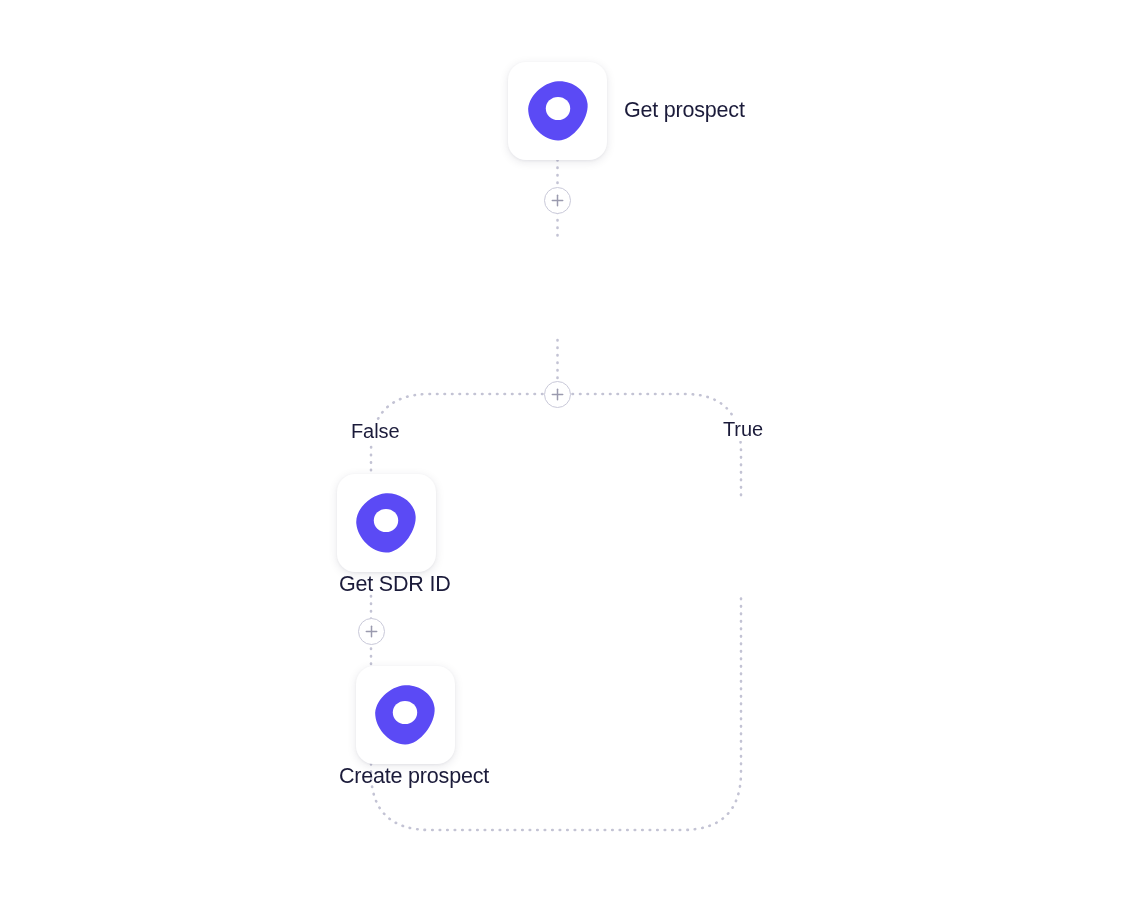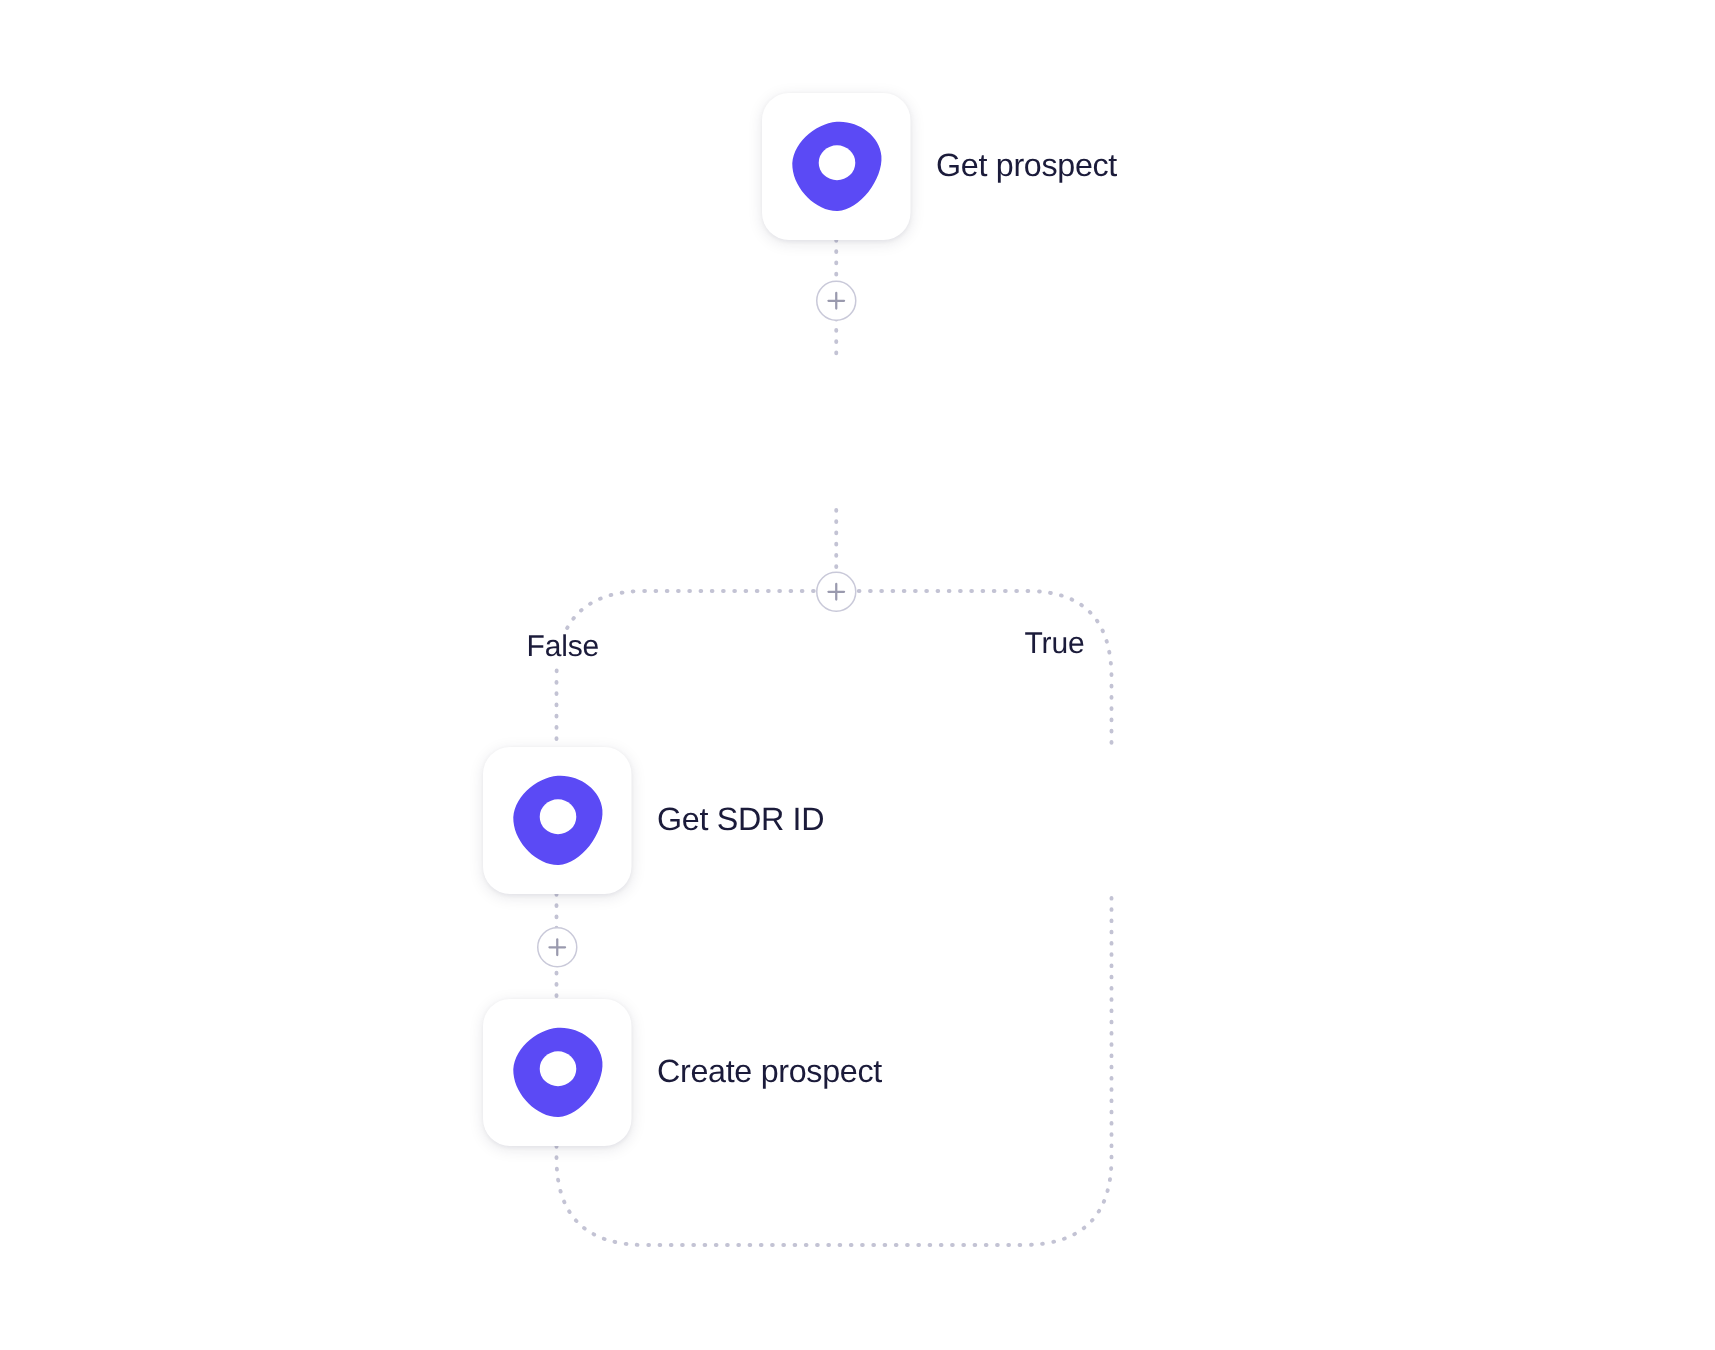--- a/index.html
+++ b/index.html
@@ -108,49 +108,49 @@
           <path d="M33.8 4.2 C47.6 3.2 62.5 13.0 63.6 27.0 C64.8 42.4 49.0 63.2 34.5 63.6
                    C20.5 64.0 5.6 49.5 4.3 34.6 C3.0 19.7 19.2 5.3 33.8 4.2 Z" fill="#5b4af5"></path>
           <ellipse cx="34" cy="31.5" rx="12.2" ry="11.6" fill="#ffffff"></ellipse>
         </svg>
       </span>
     </div>
     <span class="node-label">Get prospect</span>
   </div>
 
 
-  <div class="node" style="left:322px; top:498px;">
+  <div class="node" style="left:322px; top:474px;flex-direction:column;">
     <div class="node-card">
       <span>
         <svg class="blob-icon" width="68" height="68" viewBox="0 0 68 68" xmlns="http://www.w3.org/2000/svg">
           <path d="M33.8 4.2 C47.6 3.2 62.5 13.0 63.6 27.0 C64.8 42.4 49.0 63.2 34.5 63.6
                    C20.5 64.0 5.6 49.5 4.3 34.6 C3.0 19.7 19.2 5.3 33.8 4.2 Z" fill="#5b4af5"></path>
           <ellipse cx="34" cy="31.5" rx="12.2" ry="11.6" fill="#ffffff"></ellipse>
         </svg>
       </span>
     </div>
     <span class="node-label">Get SDR ID</span>
   </div>
 
-  <div class="node" style="left:322px; top:666px;">
+  <div class="node" style="left:322px; top:666px;flex-direction:column;">
     <div class="node-card">
       <span>
         <svg class="blob-icon" width="68" height="68" viewBox="0 0 68 68" xmlns="http://www.w3.org/2000/svg">
           <path d="M33.8 4.2 C47.6 3.2 62.5 13.0 63.6 27.0 C64.8 42.4 49.0 63.2 34.5 63.6
                    C20.5 64.0 5.6 49.5 4.3 34.6 C3.0 19.7 19.2 5.3 33.8 4.2 Z" fill="#5b4af5"></path>
           <ellipse cx="34" cy="31.5" rx="12.2" ry="11.6" fill="#ffffff"></ellipse>
         </svg>
       </span>
     </div>
     <span class="node-label">Create prospect</span>
   </div>
 
 
   <div class="branch-label" style="left:348px; top:420px;">False</div>
-  <div class="branch-label" style="left:680px; top:418px;">True</div>
+  <div class="branch-label" style="left:720px; top:418px;">True</div>
 
   <div class="plus-btn" style="left:544px; top:187px;">
     <svg width="13" height="13" viewBox="0 0 13 13" xmlns="http://www.w3.org/2000/svg">
       <g stroke="#9a9aae" stroke-width="1.5" stroke-linecap="round">
         <line x1="6.5" y1="1.3" x2="6.5" y2="11.7"></line>
         <line x1="1.3" y1="6.5" x2="11.7" y2="6.5"></line>
       </g>
     </svg>
   </div>
 

